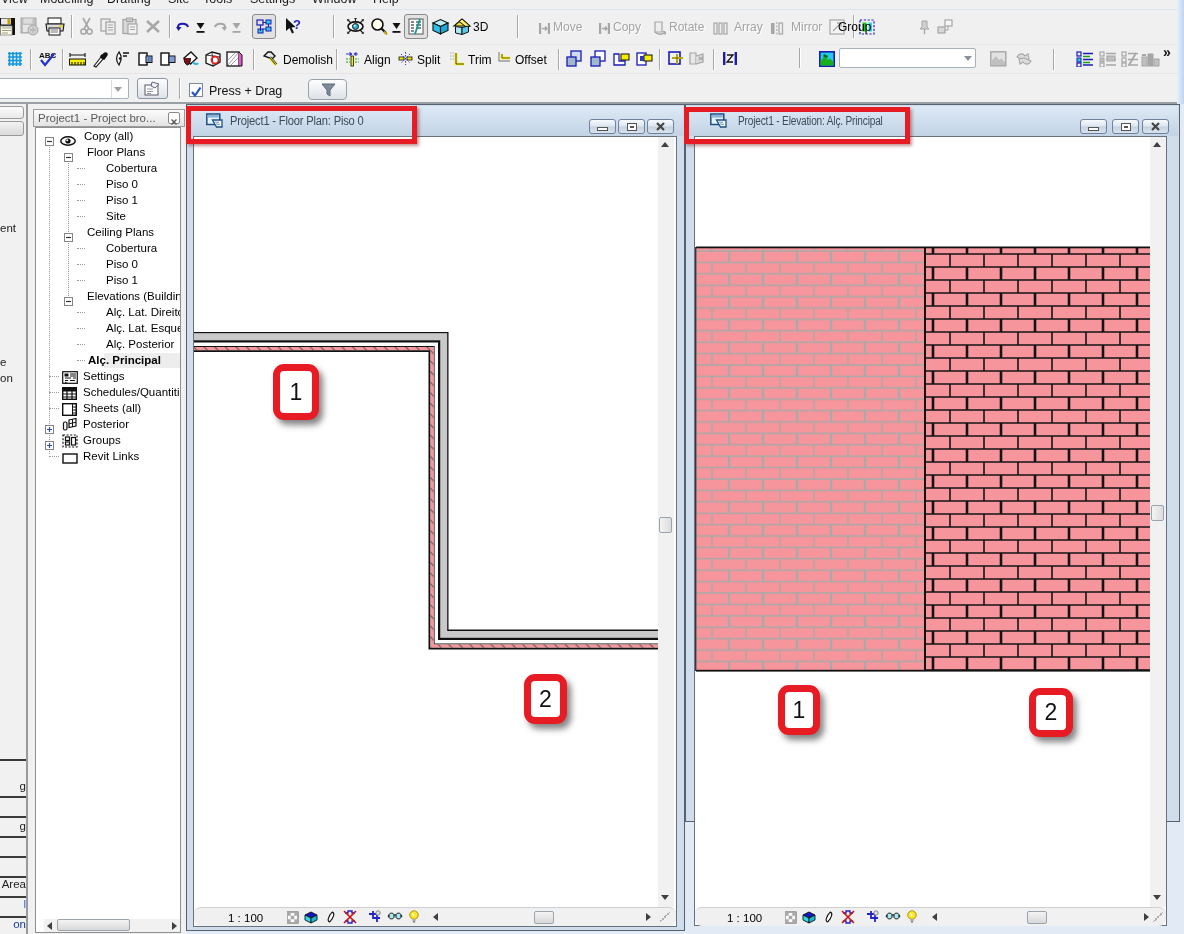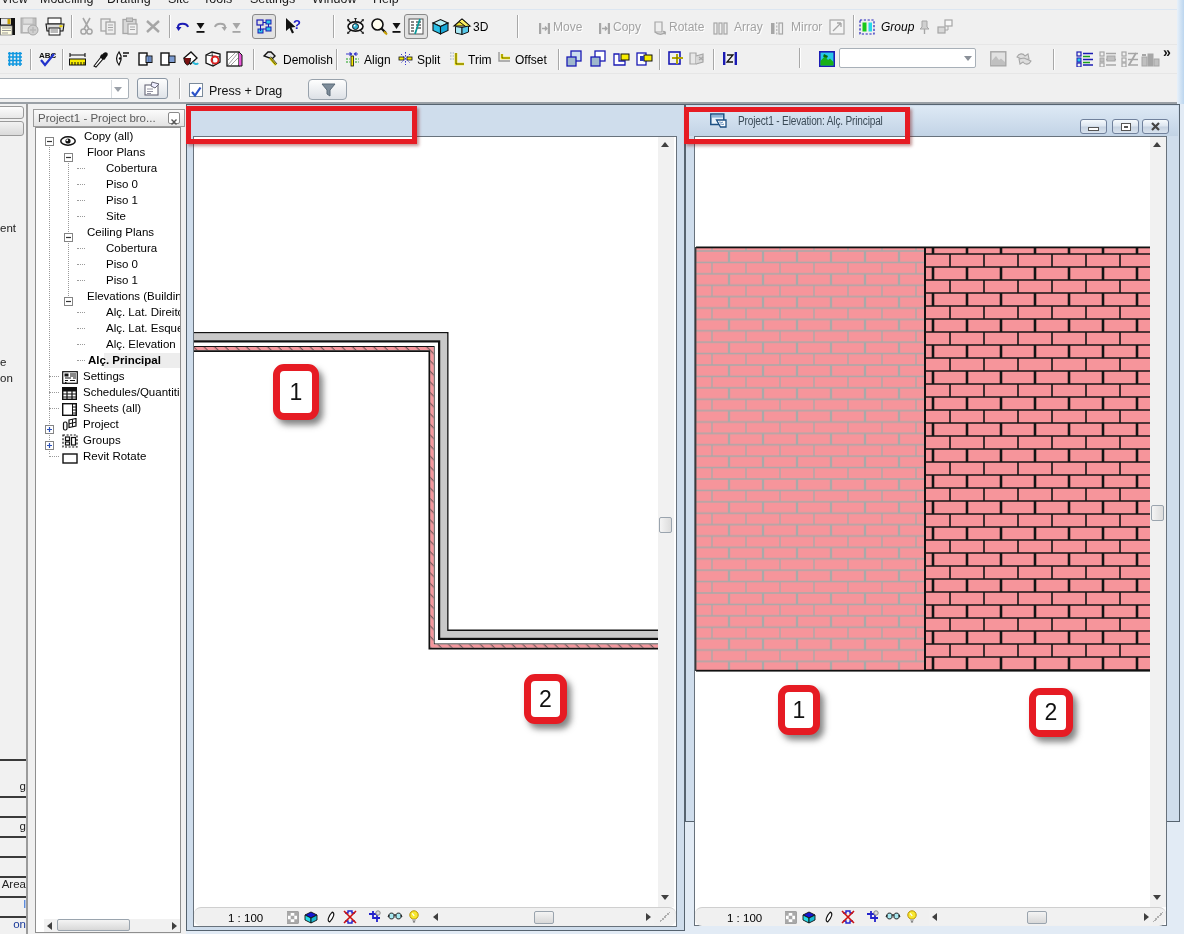--- a/index.html
+++ b/index.html
@@ -199,21 +199,21 @@
 <svg class="abs" style="left:829px;top:19px;" width="17" height="17" viewBox="0 0 17 17">
         <rect x="1" y="1" width="14" height="14" fill="#f4f4f4" stroke="#a6a6a6" stroke-width="1.2"></rect>
         <path d="M4 12 L12 4 M12 4 l-4 0 M12 4 l0 4" stroke="#a6a6a6" stroke-width="1.3" fill="none"></path>
       </svg>
 <div class="sep1" style="left:853px;"></div>
 <svg class="abs" style="left:859px;top:19px;" width="16" height="16" viewBox="0 0 16 16">
         <rect x="1" y="1" width="14" height="14" fill="none" stroke="#2222bb" stroke-width="1.2" stroke-dasharray="2.2 1.6"></rect>
         <rect x="3.5" y="3.5" width="4" height="9" fill="#18c818"></rect>
         <rect x="9.5" y="3.5" width="3.5" height="9" fill="#28d8e8"></rect>
       </svg>
-<div class="abs tlabel" style="left:881px;top:20px;font-style:italic;">Group</div>
+<div class="abs tlabel" style="left:838px;top:20px;">Group</div>
 <svg class="abs" style="left:918px;top:19px;" width="13" height="16" viewBox="0 0 13 16">
         <path d="M4 2 L9 2 L9 8 L11 10 L2 10 L4 8 Z" fill="#d0d0d0" stroke="#a6a6a6"></path>
         <path d="M6.5 10 V15" stroke="#a6a6a6" stroke-width="1.4"></path>
       </svg>
 <svg class="abs" style="left:937px;top:19px;" width="17" height="16" viewBox="0 0 17 16">
         <rect x="8" y="1" width="7" height="6" fill="#f8f8f8" stroke="#a6a6a6" stroke-width="1.2"></rect>
         <rect x="1" y="8" width="7" height="6" fill="#d8d8d8" stroke="#a6a6a6" stroke-width="1.2"></rect>
         <path d="M8 11 L11 11 L11 7" stroke="#a6a6a6" fill="none"></path>
       </svg>
 <svg class="abs" style="left:6px;top:50px;" width="18" height="18" viewBox="0 0 18 18">
@@ -481,21 +481,21 @@
 <div class="abs" style="left:28px;top:164px;"><svg width="9" height="9" viewBox="0 0 9 9">
                 <rect x="0.5" y="0.5" width="8" height="8" fill="#fff" stroke="#848484"></rect>
                 <path d="M2 4.5 H7" stroke="#333" stroke-width="1.2"></path>
               </svg></div>
 <div class="abs treetxt" style="left:51px;top:162px;">Elevations (Building</div>
 <div class="abs" style="left:41px;top:184px;width:8px;border-top:1px dotted #9a9a9a;"></div>
 <div class="abs treetxt" style="left:70px;top:178px;">Alç. Lat. Direito</div>
 <div class="abs" style="left:41px;top:200px;width:8px;border-top:1px dotted #9a9a9a;"></div>
 <div class="abs treetxt" style="left:70px;top:194px;">Alç. Lat. Esquerdo</div>
 <div class="abs" style="left:41px;top:216px;width:8px;border-top:1px dotted #9a9a9a;"></div>
-<div class="abs treetxt" style="left:70px;top:210px;">Alç. Elevation</div>
+<div class="abs treetxt" style="left:70px;top:210px;">Alç. Posterior</div>
 <div class="abs" style="left:41px;top:232px;width:8px;border-top:1px dotted #9a9a9a;"></div>
 <div class="abs" style="left:68px;top:225px;width:78px;height:15px;background:#ededed;"></div>
 <div class="abs treetxt" style="left:52px;top:226px;font-weight:bold;">Alç. Principal</div>
 <div class="abs" style="left:13px;top:248px;width:10px;border-top:1px dotted #9a9a9a;"></div>
 <div class="abs" style="left:26px;top:242px;"><svg width="16" height="13" viewBox="0 0 16 13">
                 <rect x="0.7" y="0.7" width="14.6" height="11.6" fill="#fff" stroke="#111" stroke-width="1.2"></rect>
                 <rect x="2.5" y="2.5" width="4" height="3" fill="#111"></rect>
                 <path d="M8 3 H14 M8 5 H14 M3 7 H9 M11 7 H14 M3 9.5 H6 M8 9.5 H13" stroke="#111" stroke-width="1"></path>
                 <path d="M3 10.8 L5.5 12 L3 13 Z" fill="#111"></path>
               </svg></div>
@@ -516,52 +516,72 @@
 <div class="abs treetxt" style="left:47px;top:274px;text-align:center;">Sheets (all)</div>
 <div class="abs" style="left:9px;top:292px;"><svg width="9" height="9" viewBox="0 0 9 9">
                 <rect x="0.5" y="0.5" width="8" height="8" fill="#fff" stroke="#848484"></rect>
                 <path d="M2 4.5 H7 M4.5 2 V7" stroke="#2b50b8" stroke-width="1.2"></path>
               </svg></div>
 <div class="abs" style="left:26px;top:290px;"><svg width="15" height="14" viewBox="0 0 15 14">
                 <rect x="1.5" y="4" width="3.5" height="8" rx="1.5" fill="#fff" stroke="#111" stroke-width="1.2"></rect>
                 <path d="M7 2 L14 0.5 L14 8 L7 9.5 Z" fill="#fff" stroke="#111" stroke-width="1.2"></path>
                 <path d="M10.5 1.2 L10.5 8.8 M7 5.8 L14 4.2" stroke="#111" stroke-width="1"></path>
               </svg></div>
-<div class="abs treetxt" style="left:47px;top:290px;">Project</div>
+<div class="abs treetxt" style="left:47px;top:290px;">Posterior</div>
 <div class="abs" style="left:9px;top:308px;"><svg width="9" height="9" viewBox="0 0 9 9">
                 <rect x="0.5" y="0.5" width="8" height="8" fill="#fff" stroke="#848484"></rect>
                 <path d="M2 4.5 H7 M4.5 2 V7" stroke="#2b50b8" stroke-width="1.2"></path>
               </svg></div>
 <div class="abs" style="left:26px;top:306px;"><svg width="16" height="14" viewBox="0 0 16 14">
                 <rect x="1" y="1" width="14" height="12" fill="none" stroke="#111" stroke-width="1.2" stroke-dasharray="2 1.6"></rect>
                 <rect x="3.5" y="3" width="4" height="3.5" fill="#fff" stroke="#111" stroke-width="1.2"></rect>
                 <rect x="3.5" y="8" width="4" height="3" fill="#fff" stroke="#111" stroke-width="1.2"></rect>
                 <rect x="9.5" y="3.5" width="4" height="7.5" fill="#fff" stroke="#111" stroke-width="1.2"></rect>
               </svg></div>
 <div class="abs treetxt" style="left:47px;top:306px;">Groups</div>
 <div class="abs" style="left:13px;top:328px;width:10px;border-top:1px dotted #9a9a9a;"></div>
 <div class="abs" style="left:26px;top:322px;"><svg width="16" height="11" viewBox="0 0 16 11">
                 <rect x="1" y="1" width="14" height="9" fill="#fff" stroke="#111" stroke-width="1.4"></rect>
               </svg></div>
-<div class="abs treetxt" style="left:47px;top:322px;">Revit Rotate</div>
+<div class="abs treetxt" style="left:47px;top:322px;">Revit Links</div>
 
 </div>
 
         <div class="abs hscroll" style="left:8px;top:791px;width:137px;height:13px;">
           <div class="abs tri-lf" style="left:3px;top:3px;"></div>
           <div class="abs tri-rt" style="right:4px;top:3px;"></div>
           <div class="abs thumb" style="left:13px;top:0px;width:73px;height:12px;"></div>
         </div>
       </div>
     </div>
 
     <div id="mdi" class="abs" style="left:186px;top:0;width:998px;height:830px;background:#e2ebf5;"></div>
   </div>
 
   <div class="abs win" style="left:186px;top:104px;width:499px;height:827px;background:#cfddec;border:1px solid #56636f;">
+    <div class="abs tbar" style="left:1px;top:1px;width:495px;height:30px;background:linear-gradient(180deg,#dde9f5,#cddcec 60%,#c2d3e5);">
+      <svg class="abs" style="left:18px;top:6px;" width="18" height="18" viewBox="0 0 18 18">
+        <rect x="0.8" y="2" width="13" height="10.5" fill="#e8f2fa" stroke="#1c4f82" stroke-width="1.5"></rect>
+        <rect x="1.8" y="3" width="11" height="2.6" fill="#8cb4d8"></rect>
+        <path d="M6.5 8 L16 8 L16 15 L10.5 15 Z" fill="#fff" stroke="#1c4f82" stroke-width="1.3"></path>
+        <path d="M8.5 10.5 c1.5 -1.5 3 1 4.5 -0.5 M9.5 12.5 c1.5 -1.5 3 1 4.5 -0.5" stroke="#4a7ab0" stroke-width="0.9" fill="none"></path>
+      </svg>
+      <div class="abs titletxt" style="left:42px;top:8px;transform:scaleX(0.93);transform-origin:0 0;">Project1 - Floor Plan: Piso 0</div>
+      <div class="abs wbtn" style="left:401px;top:13px;">
+          <div class="glyph-min"></div>
+        </div>
+      <div class="abs wbtn" style="left:430px;top:13px;">
+          <div class="glyph-max"></div>
+        </div>
+      <div class="abs wbtn" style="left:459px;top:13px;">
+          <svg width="25" height="13" viewBox="0 0 25 13">
+            <path d="M9 3 L16 10 M16 3 L9 10" stroke="#444" stroke-width="2.2"></path>
+          </svg>
+        </div>
+    </div>
     <div class="abs winner" style="left:6px;top:31px;width:484px;height:791px;border:1px solid #68727c;background:#fff;">
 
       <svg class="abs" style="left:0;top:0;" width="464" height="770" viewBox="0 0 464 770">
         <defs>
           <pattern id="hatchp" width="7.5" height="7.5" patternUnits="userSpaceOnUse" patternTransform="rotate(-45)">
             <rect width="7.5" height="7.5" fill="#f4979d"></rect>
             <line x1="1.2" y1="0" x2="1.2" y2="7.5" stroke="#3a3a3a" stroke-width="0.8"></line>
           </pattern>
         </defs>
         <g id="wallpaths">

